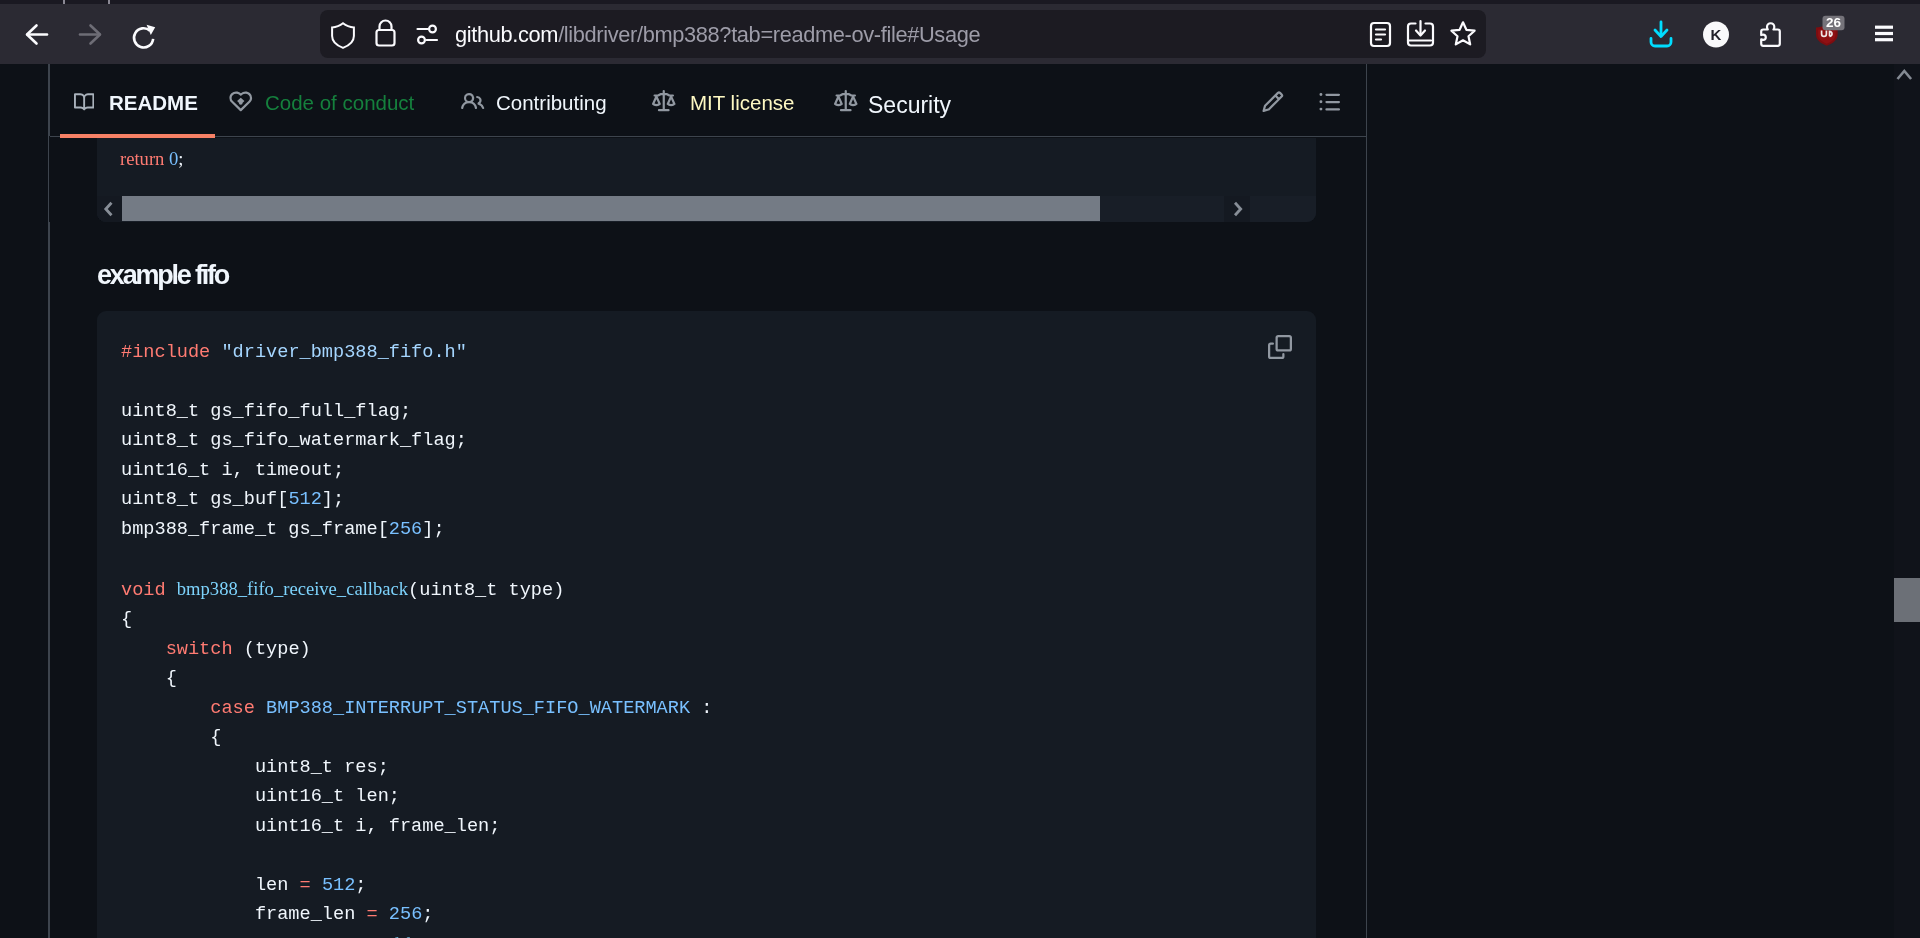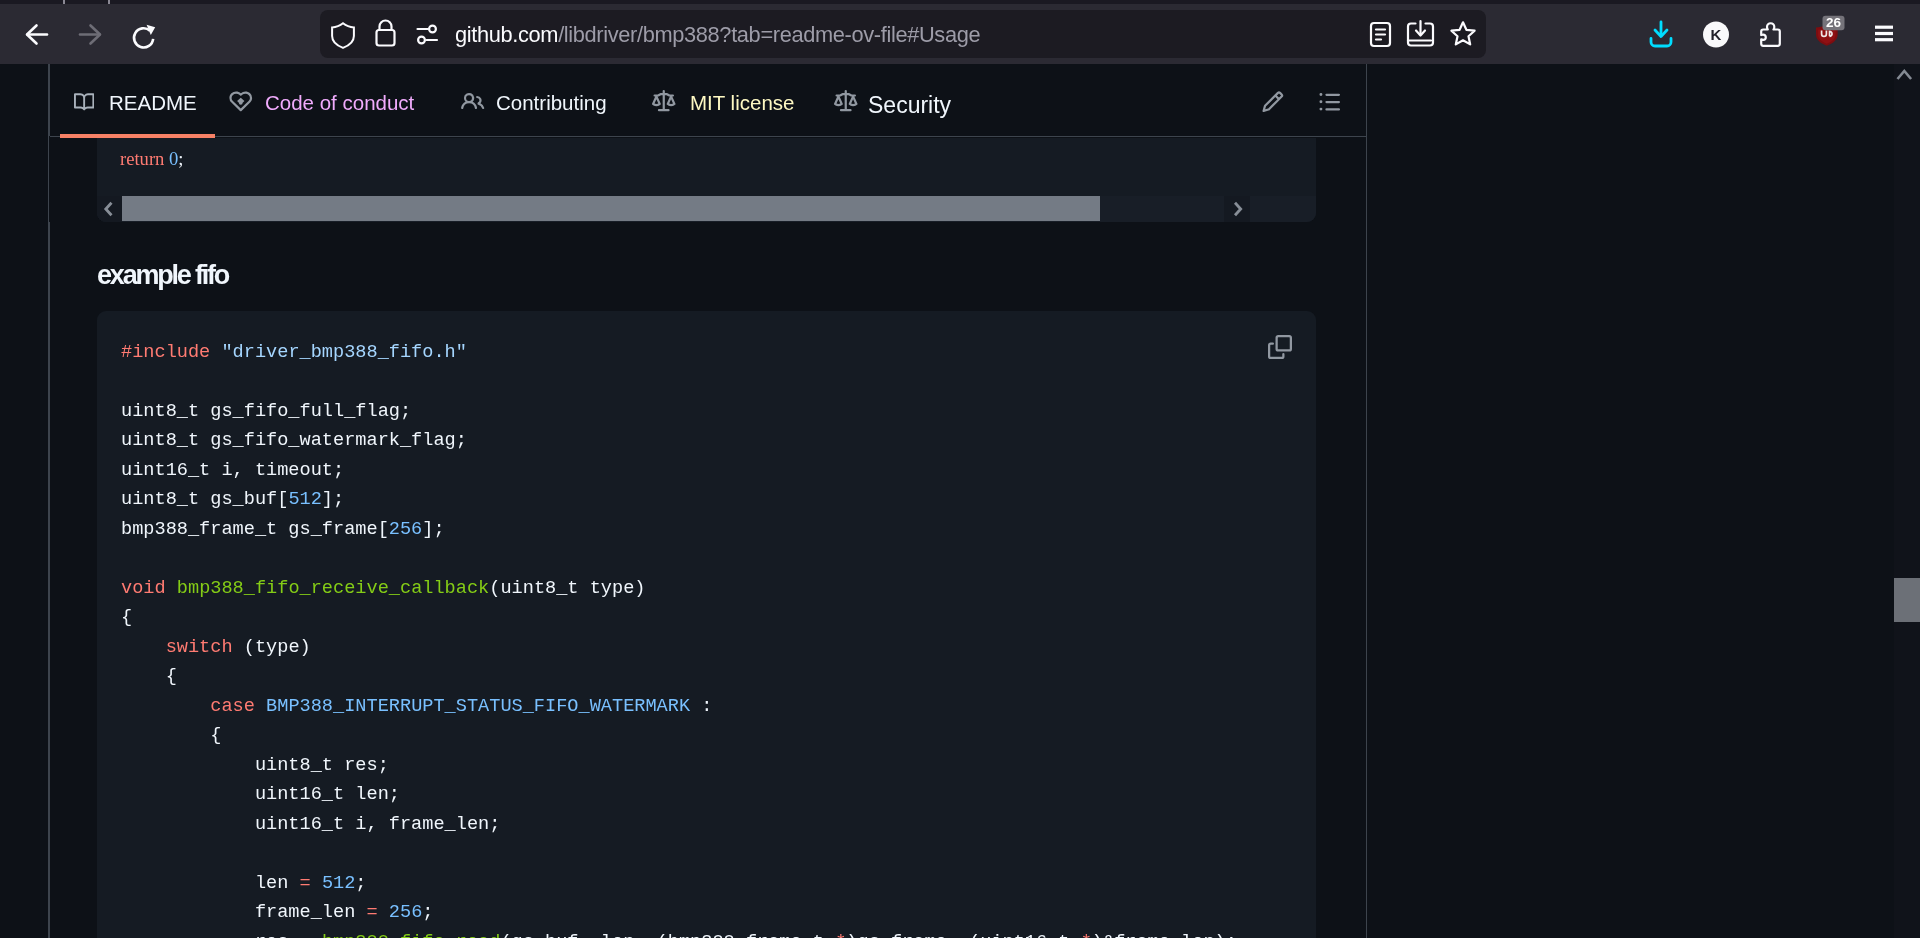--- a/index.html
+++ b/index.html
@@ -1,20 +1,20 @@
 <!DOCTYPE html>
 <html><head>
 <meta charset="utf-8">
 <style>
   html,body{margin:0;padding:0;}
   body{width:1920px;height:938px;background:#0d1117;overflow:hidden;position:relative;
        font-family:"Liberation Sans",sans-serif;}
   .abs{position:absolute;}
   pre{margin:0;font-family:"Liberation Mono",monospace;font-size:18.6px;line-height:29.5px;color:#f0f6fc;}
-  .k{color:#ff7b72;} .s{color:#a5d6ff;} .n{color:#79c0ff;} .f{color:#84cc16;}
+  .k{color:#ff7b72;} .s{color:#a5d6ff;} .n{color:#79c0ff;} .f{color:#7dd3fc;font-family:Liberation Serif, serif;}
 </style>
 </head>
 <body>
 
 <div class="abs" id="topstrip" style="left:0;top:0;width:1920px;height:4px;background:#1a1922;"></div>
 <div class="abs" style="left:63px;top:0;width:1.5px;height:4px;background:#8a8894;"></div>
 <div class="abs" style="left:108px;top:0;width:1.5px;height:4px;background:#8a8894;"></div>
 <div class="abs" id="toolbar" style="left:0;top:4px;width:1920px;height:60px;background:#2b2a33;"></div>
 
 <svg class="abs" style="left:0;top:4px;" width="1920" height="60" viewBox="0 0 1920 60">
@@ -145,27 +145,27 @@
 
 <svg class="abs" style="left:1268px;top:335px;" width="24" height="24" viewBox="0 0 16 16" fill="#9198a1">
   <path d="M0 6.75C0 5.784.784 5 1.75 5h1.5a.75.75 0 0 1 0 1.5h-1.5a.25.25 0 0 0-.25.25v7.5c0 .138.112.25.25.25h7.5a.25.25 0 0 0 .25-.25v-1.5a.75.75 0 0 1 1.5 0v1.5A1.75 1.75 0 0 1 9.25 16h-7.5A1.75 1.75 0 0 1 0 14.25Zm5-5C5 .784 5.784 0 6.75 0h7.5C15.216 0 16 .784 16 1.75v7.5A1.75 1.75 0 0 1 14.25 11h-7.5A1.75 1.75 0 0 1 5 9.25Zm1.75-.25a.25.25 0 0 0-.25.25v7.5c0 .138.112.25.25.25h7.5a.25.25 0 0 0 .25-.25v-7.5a.25.25 0 0 0-.25-.25Z"></path>
 </svg>
 
 <div class="abs" id="ghheader" style="left:49.5px;top:64px;width:1316px;height:71.5px;background:#0d1117;border-bottom:1.5px solid #3d444d;"></div>
 <div class="abs" style="left:60px;top:134px;width:155px;height:3.5px;background:#f78166;"></div>
 <svg class="abs" style="left:74px;top:92.3px;" width="20.3" height="20.3" viewBox="0 0 16 16" fill="#a8b1bb">
   <path d="M0 1.75A.75.75 0 0 1 .75 1h4.253c1.227 0 2.317.59 3 1.501A3.743 3.743 0 0 1 11.006 1h4.245a.75.75 0 0 1 .75.75v10.5a.75.75 0 0 1-.75.75h-4.507a2.25 2.25 0 0 0-1.591.659l-.622.621a.75.75 0 0 1-1.06 0l-.622-.621A2.25 2.25 0 0 0 5.258 13H.75a.75.75 0 0 1-.75-.75Zm7.251 10.324.004-5.073-.002-2.253A2.25 2.25 0 0 0 5.003 2.5H1.5v9h3.757a3.75 3.75 0 0 1 1.994.574ZM8.755 4.75l-.004 7.322a3.752 3.752 0 0 1 1.992-.572H14.5v-9h-3.495a2.25 2.25 0 0 0-2.25 2.25Z"></path>
 </svg>
-<div class="abs" style="left:109px;top:91px;font-size:20.5px;font-weight:normal;color:#f0f6fc;">README</div>
+<div class="abs" style="left:109px;top:91px;font-size:20.5px;font-weight:bold;color:#f0f6fc;">README</div>
 
 <svg class="abs" style="left:229px;top:90px;" width="23.5" height="23.5" viewBox="0 0 16 16" fill="#9198a1">
   <path d="M8.048 2.241a4.63 4.63 0 0 1 3.118-1.205c1.19 0 2.34.444 3.216 1.257a4.143 4.143 0 0 1 1.368 3.114c0 1.2-.53 2.3-1.368 3.114l-5.84 5.698a.75.75 0 0 1-1.06 0L1.64 8.521A4.143 4.143 0 0 1 .272 5.407c0-1.2.53-2.3 1.368-3.114A4.63 4.63 0 0 1 4.856 1.036c1.19 0 2.316.431 3.192 1.205Zm-1.06 1.06a3.13 3.13 0 0 0-2.132-.765 3.13 3.13 0 0 0-2.18.822 2.643 2.643 0 0 0-.904 2.049c0 .787.34 1.514.904 2.049l5.324 5.194 5.324-5.194c.564-.535.904-1.262.904-2.049a2.643 2.643 0 0 0-.904-2.049 3.13 3.13 0 0 0-2.18-.822c-.81 0-1.57.29-2.132.765l-.53.46a.75.75 0 0 1-.964 0l-.53-.46Z"></path>
   <path d="M5.5 7.5 8 5.2l2.5 2.3-1.2 1.2a1.3 1.3 0 0 1-2.6 0Z" fill-rule="evenodd"></path>
 </svg>
-<div class="abs" style="left:265px;top:91px;font-size:20.5px;color:#f0abfc;">Code of conduct</div>
+<div class="abs" style="left:265px;top:91px;font-size:20.5px;color:#15803d;">Code of conduct</div>
 
 <svg class="abs" style="left:461px;top:90px;" width="23.5" height="23.5" viewBox="0 0 16 16" fill="#9198a1">
   <path d="M2 5.5a3.5 3.5 0 1 1 5.898 2.549 5.508 5.508 0 0 1 3.034 4.084.75.75 0 1 1-1.482.235 4.001 4.001 0 0 0-7.9 0 .75.75 0 0 1-1.482-.236A5.507 5.507 0 0 1 3.102 8.05 3.493 3.493 0 0 1 2 5.5ZM11 4a3.001 3.001 0 0 1 2.22 5.018 5.01 5.01 0 0 1 2.56 3.012.749.749 0 0 1-.885.954.752.752 0 0 1-.549-.514 3.507 3.507 0 0 0-2.522-2.372.75.75 0 0 1-.574-.73v-.352a.75.75 0 0 1 .416-.672A1.5 1.5 0 0 0 11 5.5.75.75 0 0 1 11 4Zm-5.5-.5a2 2 0 1 0-.001 3.999A2 2 0 0 0 5.5 3.5Z"></path>
 </svg>
 <div class="abs" style="left:496px;top:91px;font-size:20.5px;color:#f0f6fc;text-align:right;">Contributing</div>
 
 <svg class="abs" style="left:652px;top:90px;" width="23.5" height="23.5" viewBox="0 0 16 16" fill="#9198a1">
   <path id="lawpath" d="M8.75.75V2h.985c.304 0 .603.08.867.231l1.29.736c.038.022.08.033.124.033h2.234a.75.75 0 0 1 0 1.5h-.427l2.111 4.692a.75.75 0 0 1-.154.838l-.53-.53.529.531-.001.002-.002.002-.006.006-.006.005-.01.01-.045.04c-.21.176-.441.327-.686.45C14.556 10.78 13.88 11 13 11a4.498 4.498 0 0 1-2.023-.454 3.544 3.544 0 0 1-.686-.45l-.045-.04-.016-.015-.006-.006-.004-.004v-.001a.75.75 0 0 1-.154-.838L12.178 4.5h-.162c-.305 0-.604-.079-.868-.231l-1.29-.736a.245.245 0 0 0-.124-.033H8.75V13h2.5a.75.75 0 0 1 0 1.5h-6.5a.75.75 0 0 1 0-1.5h2.5V3.5h-.984a.245.245 0 0 0-.124.033l-1.289.737c-.265.15-.564.23-.869.23h-.162l2.112 4.692a.75.75 0 0 1-.154.838l-.53-.53.529.531-.001.002-.002.002-.006.006-.016.015-.045.04c-.21.176-.441.327-.686.45C4.556 10.78 3.88 11 3 11a4.498 4.498 0 0 1-2.023-.454 3.544 3.544 0 0 1-.686-.45l-.045-.04-.016-.015-.006-.006-.004-.004v-.001a.75.75 0 0 1-.154-.838L2.178 4.5H1.75a.75.75 0 0 1 0-1.5h2.234a.249.249 0 0 0 .125-.033l1.288-.737c.265-.15.564-.23.869-.23h.984V.75a.75.75 0 0 1 1.5 0Zm2.945 8.477c.285.135.718.273 1.305.273s1.02-.138 1.305-.273L13 6.327Zm-10 0c.285.135.718.273 1.305.273s1.02-.138 1.305-.273L3 6.327Z"></path>
 </svg>
 <div class="abs" style="left:690px;top:91px;font-size:20.5px;color:#fef9c3;">MIT license</div>

